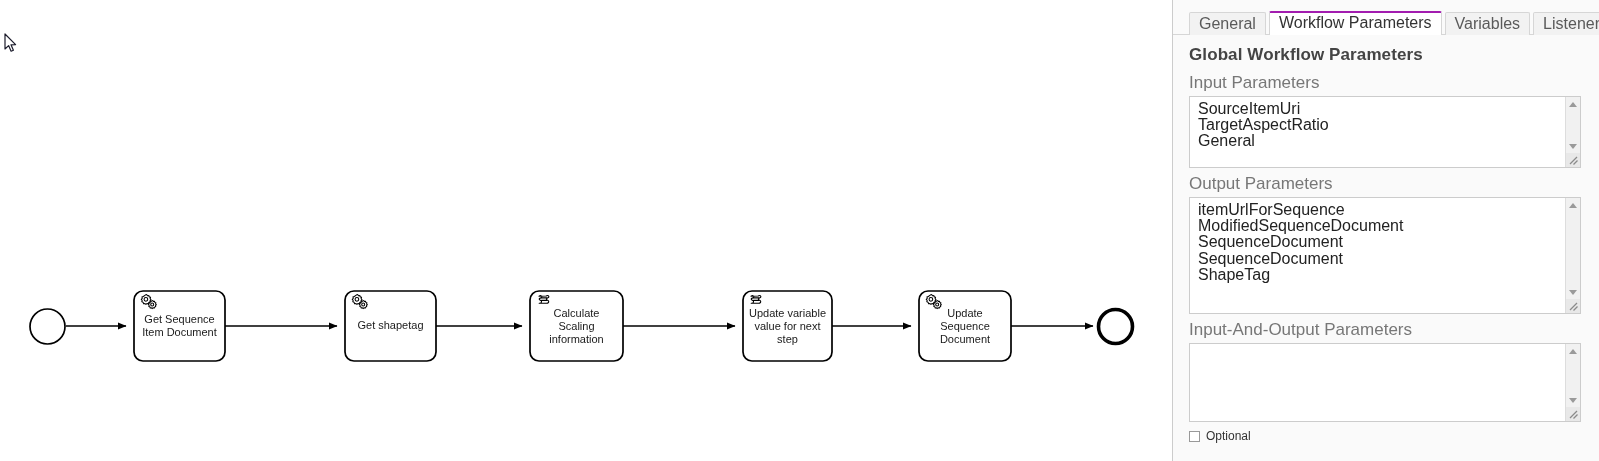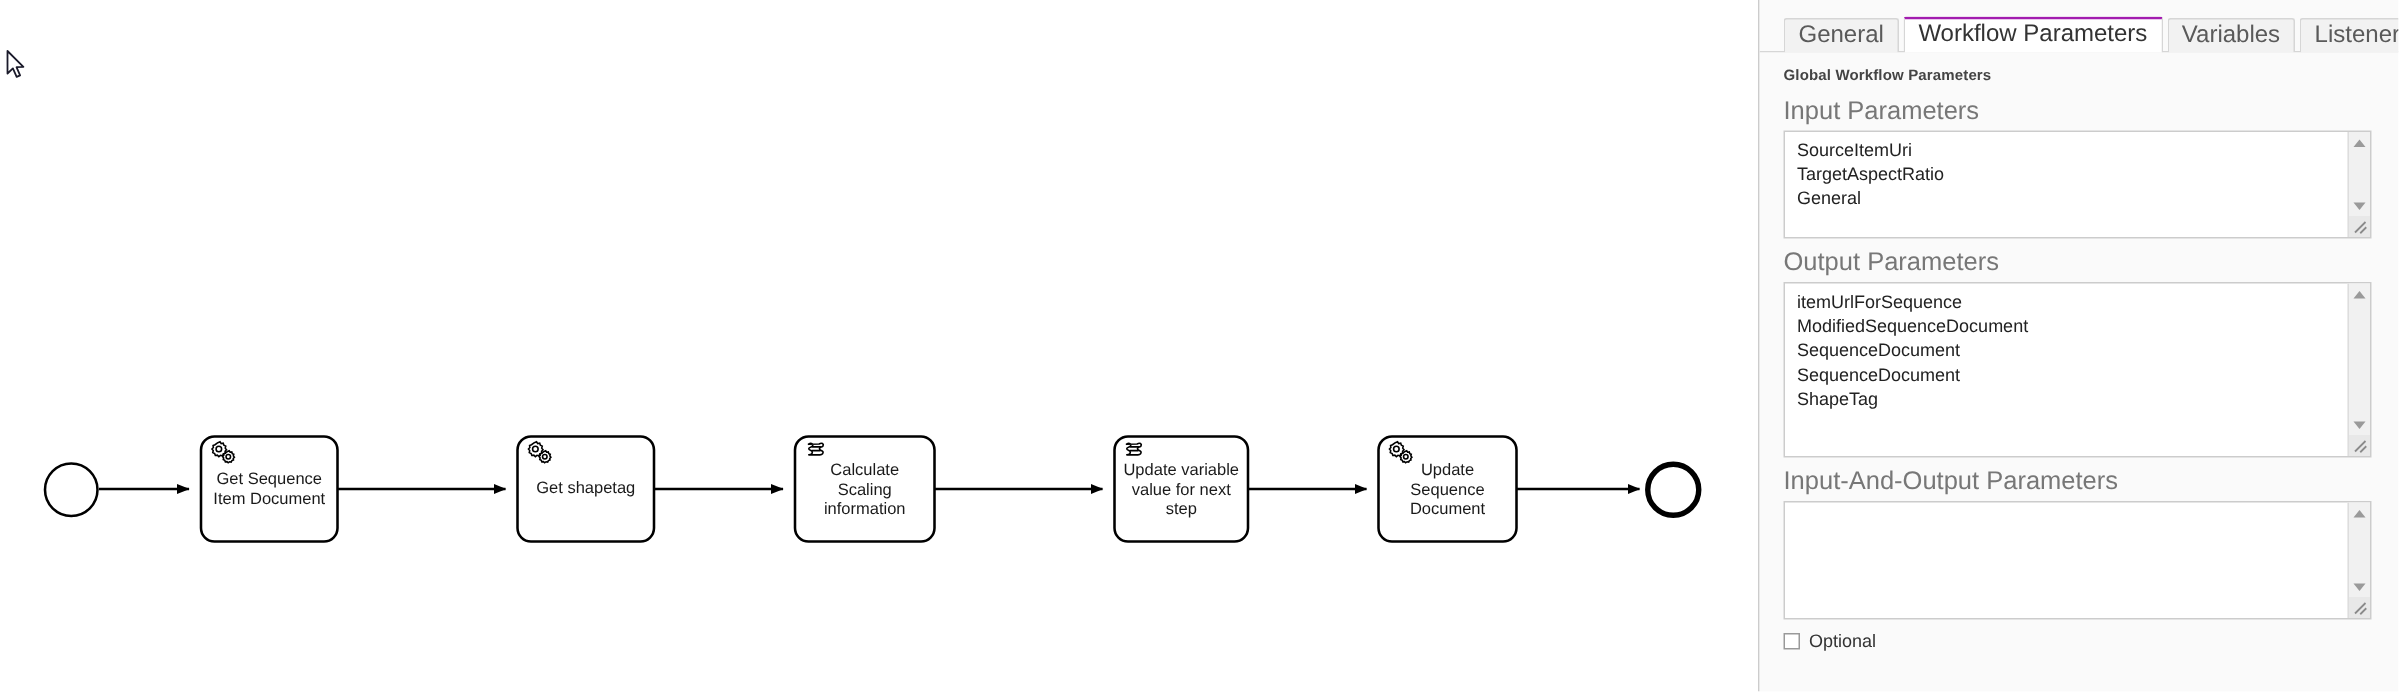--- a/index.html
+++ b/index.html
@@ -95,21 +95,21 @@
   }
 
   .panel-body {
     padding: 0 0 0 0;
     background: #fafafa;
     height: 433px;
     position: relative;
   }
 
   .section-title {
-    font-size: 10px;
+    font-size: 17px;
     font-weight: bold;
     color: #444444;
     padding: 10px 0 2px 16px;
     letter-spacing: 0.1px;
   }
 
   .field-label {
     font-size: 17px;
     font-weight: normal;
     color: #777777;
@@ -120,21 +120,21 @@
     position: relative;
     margin: 0 18px 0 16px;
     background: #ffffff;
     border: 1px solid #cccccc;
   }
   .list-inner {
     padding: 4px 0 4px 8px;
     overflow: hidden;
   }
   .list-item {
-    font-size: 12px;
+    font-size: 16px;
     color: #222222;
     line-height: 16.2px;
     white-space: nowrap;
     cursor: pointer;
   }
 
   
   .vscroll {
     position: absolute;
     top: 0; right: 0;

